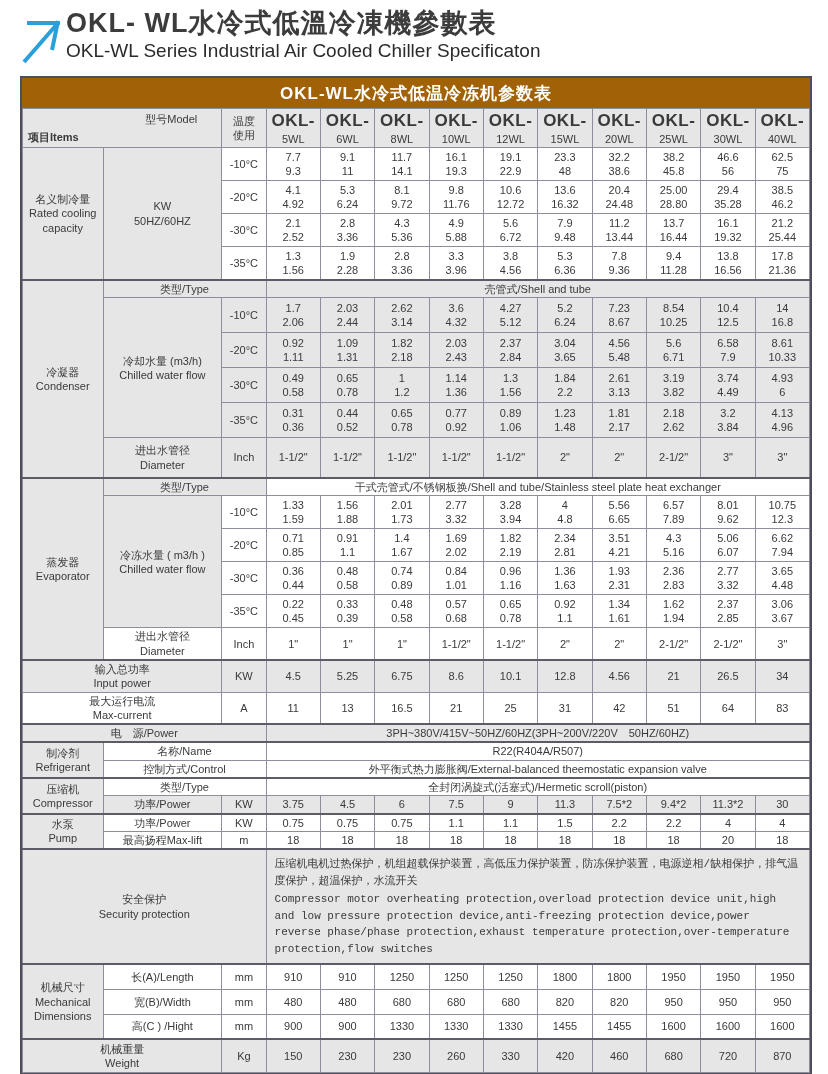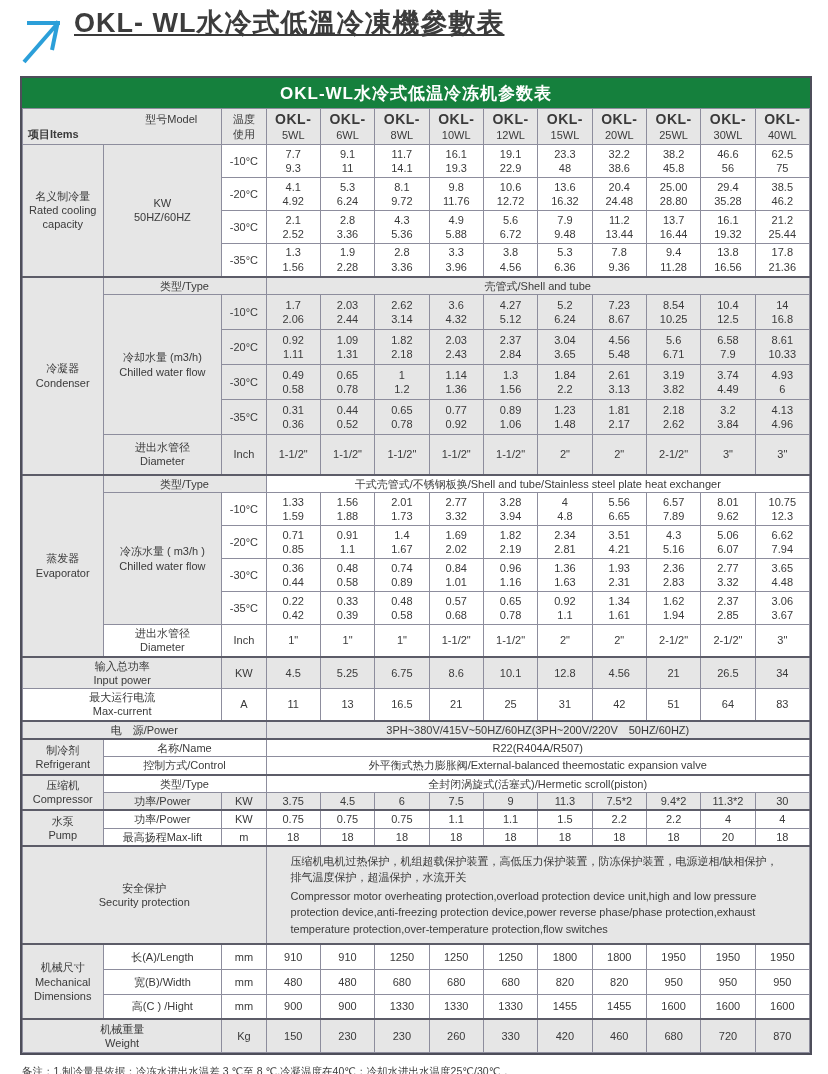--- a/index.html
+++ b/index.html
@@ -4,41 +4,41 @@
 <style>
   html,body{margin:0;padding:0;}
   body{
     width:828px;height:1074px;background:#ffffff;
     font-family:"Liberation Sans","DejaVu Sans",sans-serif;
     color:#3a3a3a;-webkit-font-smoothing:antialiased;
   }
   
   .masthead{display:flex;align-items:flex-start;padding:8px 0 0 14px;}
   .logo{width:52px;height:56px;flex:0 0 auto;margin-top:2px;}
-  .titles{margin-left:8px;text-decoration:underline;}
+  .titles{}
   .title-zh{font-size:27px;font-weight:700;color:#3c3c3c;letter-spacing:1px;margin:0;line-height:1.15;}
   .title-en{font-size:19px;font-weight:500;color:#2b2b2b;margin:1px 0 0 0;line-height:1.2;}
   
   .table-wrap{width:788px;margin:10px 0 0 20px;border:2px solid #4e4e5a;}
-  .table-title{background:#15803d;color:#ffffff;text-align:center;font-size:17px;
+  .table-title{background:#a16207;color:#ffffff;text-align:center;font-size:17px;
     font-weight:700;letter-spacing:1px;padding:4px 0 3px 0;}
   table.spec{width:100%;border-collapse:collapse;table-layout:fixed;}
   table.spec td{
     border:1px solid #8d8d9d;text-align:center;vertical-align:middle;
     font-size:11px;line-height:1.3;padding:1px 2px;color:#3a3a3a;overflow:hidden;
     background:#ffffff;
   }
   table.spec td.g{background:#e6e6e6;}
   table.spec td.left{text-align:left;padding:4px 8px;line-height:1.5;}
-  table.spec td.left div{margin:2px 16px;}
+  table.spec td.left div{margin:2px 0;font-family:Liberation Mono, monospace;}
   tr.sep td{border-top:2px solid #5c5c68;}
   tr.h36{height:36px} tr.h35{height:35px} tr.h33{height:33px} tr.h31{height:31px}
   tr.h30{height:30px} tr.h25{height:25px} tr.h18{height:18px} tr.h17{height:17px}
   tr.h40{height:40px} tr.h76{height:76px}
-  td.model div:first-child{font-size:14px;font-weight:600;letter-spacing:0.5px;}
+  td.model div:first-child{font-size:17px;font-weight:600;letter-spacing:0.5px;}
   td.diag{
     position:relative;
     background-image:linear-gradient(to bottom right,
       transparent 49.4%, #77778a 49.4%, #77778a 50.6%, transparent 50.6%);
   }
   td.diag .bl{position:absolute;left:5px;bottom:3px;font-size:11px;font-weight:bold;}
   td.diag .tr{position:absolute;right:24px;top:3px;font-size:11px;}
   
   .notes{margin:7px 0 0 22px;font-size:10.5px;color:#3c3c3c;line-height:1.8;}
 </style>
@@ -50,20 +50,21 @@
     <svg viewBox="0 0 52 56" width="52" height="56">
       <g stroke="#2b9fd9" stroke-width="4" fill="none" stroke-linecap="butt">
         <line x1="10" y1="52" x2="44" y2="13"></line>
         <line x1="13" y1="13" x2="46" y2="13"></line>
         <line x1="44" y1="11" x2="38" y2="40"></line>
       </g>
     </svg>
   </div>
   <div class="titles">
     <div class="title-zh">OKL- WL水冷式低溫冷凍機參數表</div>
+    <div class="title-en">OKL-WL Series Industrial Air Cooled Chiller Specificaton</div>
   </div>
 </div>
 
 <div class="table-wrap">
   <div class="table-title">OKL-WL水冷式低温冷冻机参数表</div>
   <table class="spec">
     <colgroup>
       <col style="width:80px">
         <col style="width:118px">
         <col style="width:44px">
@@ -703,21 +704,21 @@
             <div>3.65</div>
             <div>4.48</div>
           </td>
         </tr>
         <tr class="h33">
           <td>
             <div>-35°C</div>
           </td>
           <td>
             <div>0.22</div>
-            <div>0.42</div>
+            <div>0.45</div>
           </td>
           <td>
             <div>0.33</div>
             <div>0.39</div>
           </td>
           <td>
             <div>0.48</div>
             <div>0.58</div>
           </td>
           <td>

